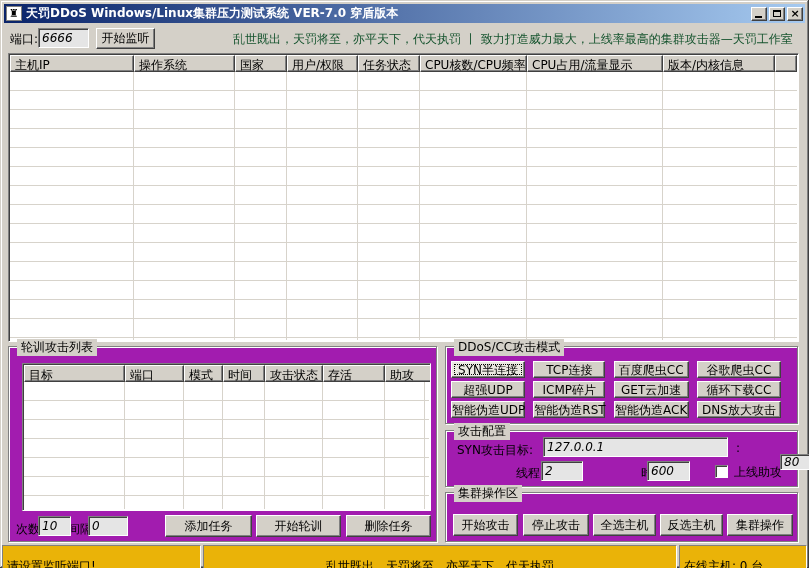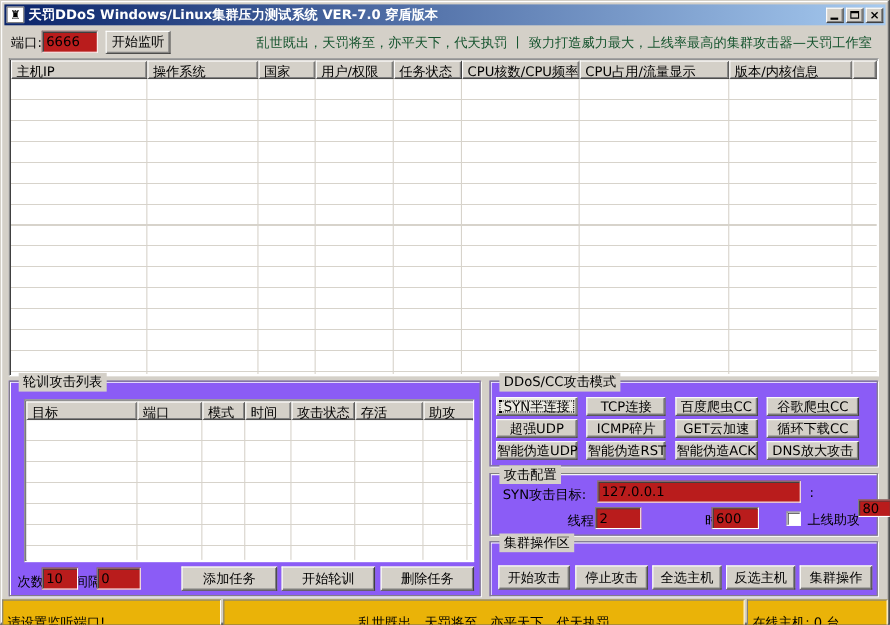--- a/index.html
+++ b/index.html
@@ -24,22 +24,22 @@
     background:#d4d0c8;border:1px solid;border-color:#fff #404040 #404040 #fff;
     box-shadow:inset -1px -1px 0 #808080;cursor:pointer;}
   .glyph-min{position:absolute;left:3px;bottom:2px;width:7px;height:2px;background:#000;}
   .glyph-max{position:absolute;left:3px;top:2px;width:8px;height:7px;
     border:1px solid #000;border-top-width:2px;}
   .glyph-close{position:absolute;left:0;top:-1px;width:14px;text-align:center;
     font-weight:bold;font-size:11px;color:#000;}
   
   .label{position:absolute;white-space:nowrap;}
   .edit{
-    position:absolute;background:#b91c1c;border:1px solid;border-color:#808080 #fff #fff #808080;
-    box-shadow:inset 1px 1px 0 #404040;font-size:12px;padding:1px 3px;color:#000;outline:none;
+    position:absolute;background:#e5e5e5;border:1px solid;border-color:#808080 #fff #fff #808080;
+    box-shadow:inset 1px 1px 0 #404040;font-size:12px;padding:1px 3px;color:#000;outline:none;font-style:italic;
   }
   .btn{
     position:absolute;background:#d4d0c8;border:1px solid;border-color:#fff #404040 #404040 #fff;
     box-shadow:inset -1px -1px 0 #808080;font-size:12px;color:#000;text-align:center;
     padding:0;cursor:pointer;white-space:nowrap;
   }
   #banner{position:absolute;left:233px;top:31px;color:#14532d;white-space:nowrap;}
   
   .listview{
     position:absolute;background:#fff;border:1px solid;border-color:#808080 #fff #fff #808080;
@@ -49,21 +49,21 @@
   .hcell{
     height:17px;background:#d4d0c8;border:1px solid;border-color:#fff #404040 #404040 #fff;
     box-shadow:inset -1px -1px 0 #808080;padding:1px 0 0 4px;overflow:hidden;white-space:nowrap;
     flex:0 0 auto;cursor:pointer;
   }
   .lv-body{position:absolute;left:1px;right:1px;bottom:1px;top:18px;
     background-image:repeating-linear-gradient(to bottom,#ffffff 0,#ffffff 18px,#d7d3cb 18px,#d7d3cb 19px);}
   .vline{position:absolute;top:0;bottom:0;width:1px;background:#d7d3cb;}
   
   .groupbox{position:absolute;border:1px solid #808080;
-    box-shadow:inset 1px 1px 0 #fff,1px 1px 0 #fff;background:#8b5cf6;}
+    box-shadow:inset 1px 1px 0 #fff,1px 1px 0 #fff;background:#a21caf;}
   .legend{position:absolute;top:-8px;left:8px;background:#d4d0c8;padding:0 4px;white-space:nowrap;}
   
   #mode-grid{position:absolute;left:5px;top:14px;width:330px;display:grid;
     grid-template-columns:74px 72px 75px 84px;justify-content:space-between;
     grid-auto-rows:17px;row-gap:3px;}
   .mode-btn{position:static;height:17px;line-height:14px;}
   .mode-btn.focused{background:#eceae2;outline:1px dotted #000;outline-offset:-4px;}
   
   .checkbox{position:absolute;width:13px;height:13px;background:#fff;border:1px solid;
     border-color:#808080 #fff #fff #808080;box-shadow:inset 1px 1px 0 #404040;cursor:pointer;}

